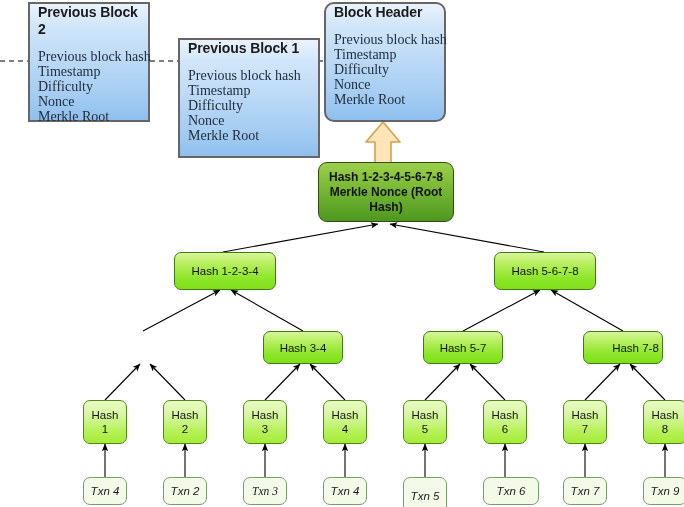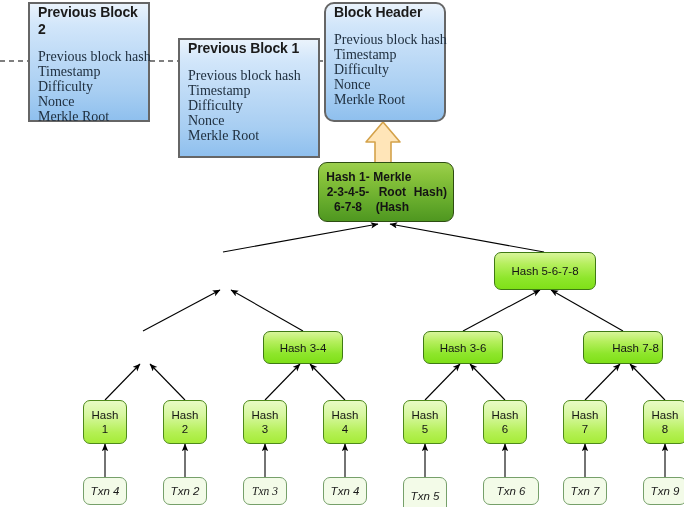--- a/index.html
+++ b/index.html
@@ -177,35 +177,38 @@
 
   <div class="block" style="left:324px; top:2px; width:122px; height:120px;border-radius:10px;">
     <div class="block-title">Block Header</div>
     <div class="block-field">Previous block hash</div>
     <div class="block-field">Timestamp</div>
     <div class="block-field">Difficulty</div>
     <div class="block-field">Nonce</div>
     <div class="block-field">Merkle Root</div>
   </div>
 
-  <div class="node node-root" style="left:318px; top:162px; width:136px; height:60px; flex-direction:row;">
+  <div class="node node-root" style="left:318px; top:162px; width:136px; height:60px; flex-direction:column;">
     <span>Hash 1-2-3-4-5-6-7-8</span>
-    <span>Merkle Root (Hash</span>
+    <span>Merkle Nonce (Root</span>
     <span>Hash)</span>
   </div>
 
+  <div class="node node-green" style="left:174px; top:252px; width:102px; height:38px;">
+    <span>Hash 1-2-3-4</span>
+  </div>
   <div class="node node-green" style="left:494px; top:252px; width:102px; height:38px;">
     <span>Hash 5-6-7-8</span>
   </div>
 
   <div class="node node-green" style="left:263px; top:331px; width:80px; height:33px;">
     <span>Hash 3-4</span>
   </div>
   <div class="node node-green" style="left:423px; top:331px; width:80px; height:33px;">
-    <span>Hash 3-6</span>
+    <span>Hash 5-7</span>
   </div>
   <div class="node node-green" style="left:583px; top:331px; width:80px; height:33px;padding-left:25px;">
     <span>Hash 7-8</span>
   </div>
 
   <div class="node node-leaf" style="left:83px; top:400px; width:44px; height:44px; flex-direction:column;">
     <span>Hash</span>
     <span>1</span>
   </div>
   <div class="node node-leaf" style="left:163px; top:400px; width:44px; height:44px; flex-direction:column;">

